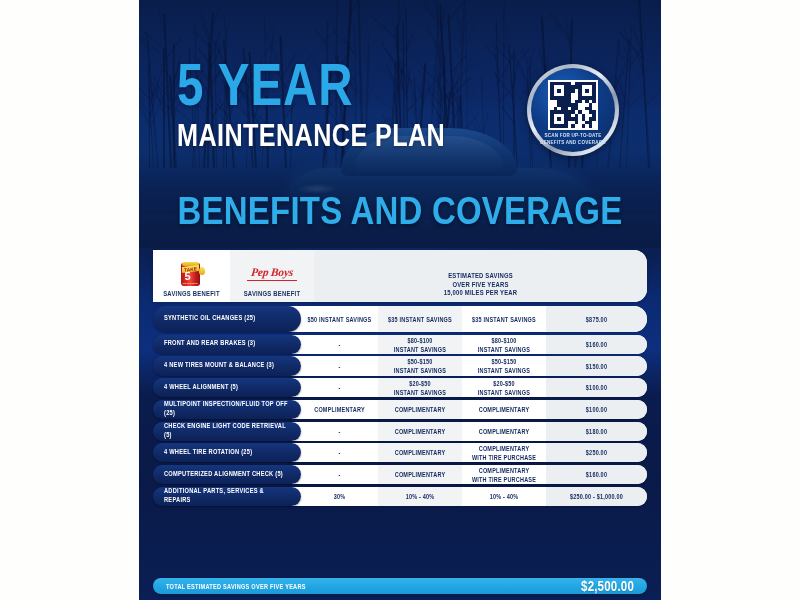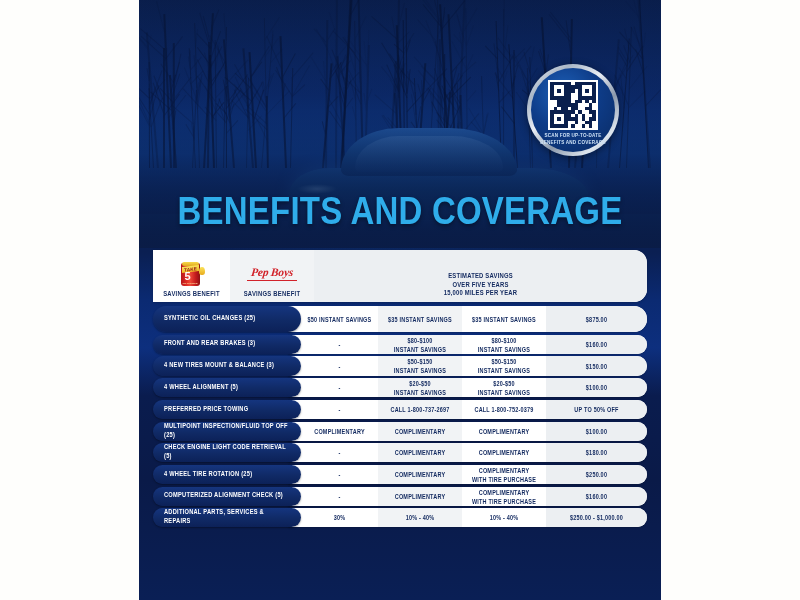--- a/index.html
+++ b/index.html
@@ -918,20 +918,26 @@
       <div id="ground"></div>
       <div id="car">
         <div id="car-body"></div>
         <div id="car-roof"></div>
         <div id="car-glass"></div>
         <div id="car-hl"></div>
       </div>
       <div id="photo-fade"></div>
     </div>
 
+    <div id="header-block">
+      <div id="title-row">
+        <div id="title-5year">5 YEAR</div>
+        <div id="title-maint">MAINTENANCE PLAN</div>
+      </div>
+    </div>
 
     <div id="qr-badge">
       <div id="qr-inner">
         <div id="qr-code">
           <div id="qr-grid">
               <i class="on"></i>
               <i class="on"></i>
               <i class="on"></i>
               <i class="on"></i>
               <i class="on"></i>
@@ -1223,109 +1229,90 @@
               <div class="cell c3">
                 <span>$20-$50<br>INSTANT SAVINGS</span>
               </div>
               <div class="cell c4">
                 <span>$100.00</span>
               </div>
             </div>
           </div>
           <div class="row">
             <div class="svc" style="min-height: 19px;">
-              <span>PREFERRED PRICE TOWING</span>
+              <span>MULTIPOINT INSPECTION/FLUID TOP OFF (25)</span>
+            </div>
+            <div class="vals">
+              <div class="cell c1">
+                <span>COMPLIMENTARY</span>
+              </div>
+              <div class="cell c2">
+                <span>COMPLIMENTARY</span>
+              </div>
+              <div class="cell c3">
+                <span>COMPLIMENTARY</span>
+              </div>
+              <div class="cell c4">
+                <span>$100.00</span>
+              </div>
+            </div>
+          </div>
+          <div class="row">
+            <div class="svc" style="min-height: 19px;">
+              <span>CHECK ENGINE LIGHT CODE RETRIEVAL (5)</span>
             </div>
             <div class="vals">
               <div class="cell c1">
                 <span>-</span>
               </div>
               <div class="cell c2">
-                <span>CALL 1-800-737-2697</span>
+                <span>COMPLIMENTARY</span>
               </div>
               <div class="cell c3">
-                <span>CALL 1-800-752-0379</span>
+                <span>COMPLIMENTARY</span>
               </div>
               <div class="cell c4">
-                <span>UP TO 50% OFF</span>
+                <span>$180.00</span>
               </div>
             </div>
           </div>
           <div class="row">
             <div class="svc" style="min-height: 19px;">
-              <span>MULTIPOINT INSPECTION/FLUID TOP OFF (25)</span>
-            </div>
-            <div class="vals">
-              <div class="cell c1">
-                <span>COMPLIMENTARY</span>
-              </div>
-              <div class="cell c2">
-                <span>COMPLIMENTARY</span>
-              </div>
-              <div class="cell c3">
-                <span>COMPLIMENTARY</span>
-              </div>
-              <div class="cell c4">
-                <span>$100.00</span>
-              </div>
-            </div>
-          </div>
-          <div class="row">
-            <div class="svc" style="min-height: 19px;">
-              <span>CHECK ENGINE LIGHT CODE RETRIEVAL (5)</span>
+              <span>4 WHEEL TIRE ROTATION (25)</span>
             </div>
             <div class="vals">
               <div class="cell c1">
                 <span>-</span>
               </div>
               <div class="cell c2">
                 <span>COMPLIMENTARY</span>
               </div>
               <div class="cell c3">
-                <span>COMPLIMENTARY</span>
+                <span>COMPLIMENTARY<br>WITH TIRE PURCHASE</span>
               </div>
               <div class="cell c4">
-                <span>$180.00</span>
+                <span>$250.00</span>
               </div>
             </div>
           </div>
           <div class="row">
             <div class="svc" style="min-height: 19px;">
-              <span>4 WHEEL TIRE ROTATION (25)</span>
+              <span>COMPUTERIZED ALIGNMENT CHECK (5)</span>
             </div>
             <div class="vals">
               <div class="cell c1">
                 <span>-</span>
               </div>
               <div class="cell c2">
                 <span>COMPLIMENTARY</span>
               </div>
               <div class="cell c3">
                 <span>COMPLIMENTARY<br>WITH TIRE PURCHASE</span>
               </div>
               <div class="cell c4">
-                <span>$250.00</span>
-              </div>
-            </div>
-          </div>
-          <div class="row">
-            <div class="svc" style="min-height: 19px;">
-              <span>COMPUTERIZED ALIGNMENT CHECK (5)</span>
-            </div>
-            <div class="vals">
-              <div class="cell c1">
-                <span>-</span>
-              </div>
-              <div class="cell c2">
-                <span>COMPLIMENTARY</span>
-              </div>
-              <div class="cell c3">
-                <span>COMPLIMENTARY<br>WITH TIRE PURCHASE</span>
-              </div>
-              <div class="cell c4">
                 <span>$160.00</span>
               </div>
             </div>
           </div>
           <div class="row">
             <div class="svc" style="min-height: 19px;">
               <span>ADDITIONAL PARTS, SERVICES &amp; REPAIRS</span>
             </div>
             <div class="vals">
               <div class="cell c1">
@@ -1338,15 +1325,19 @@
                 <span>10% - 40%</span>
               </div>
               <div class="cell c4">
                 <span>$250.00 - $1,000.00</span>
               </div>
             </div>
           </div>
         </div>
     </div>
 
+    <div id="total-row">
+      <div id="total-label">TOTAL ESTIMATED SAVINGS OVER FIVE YEARS</div>
+      <div id="total-amount">$2,500.00</div>
+    </div>
 
   </div>
 </div>
 
 </body></html>

